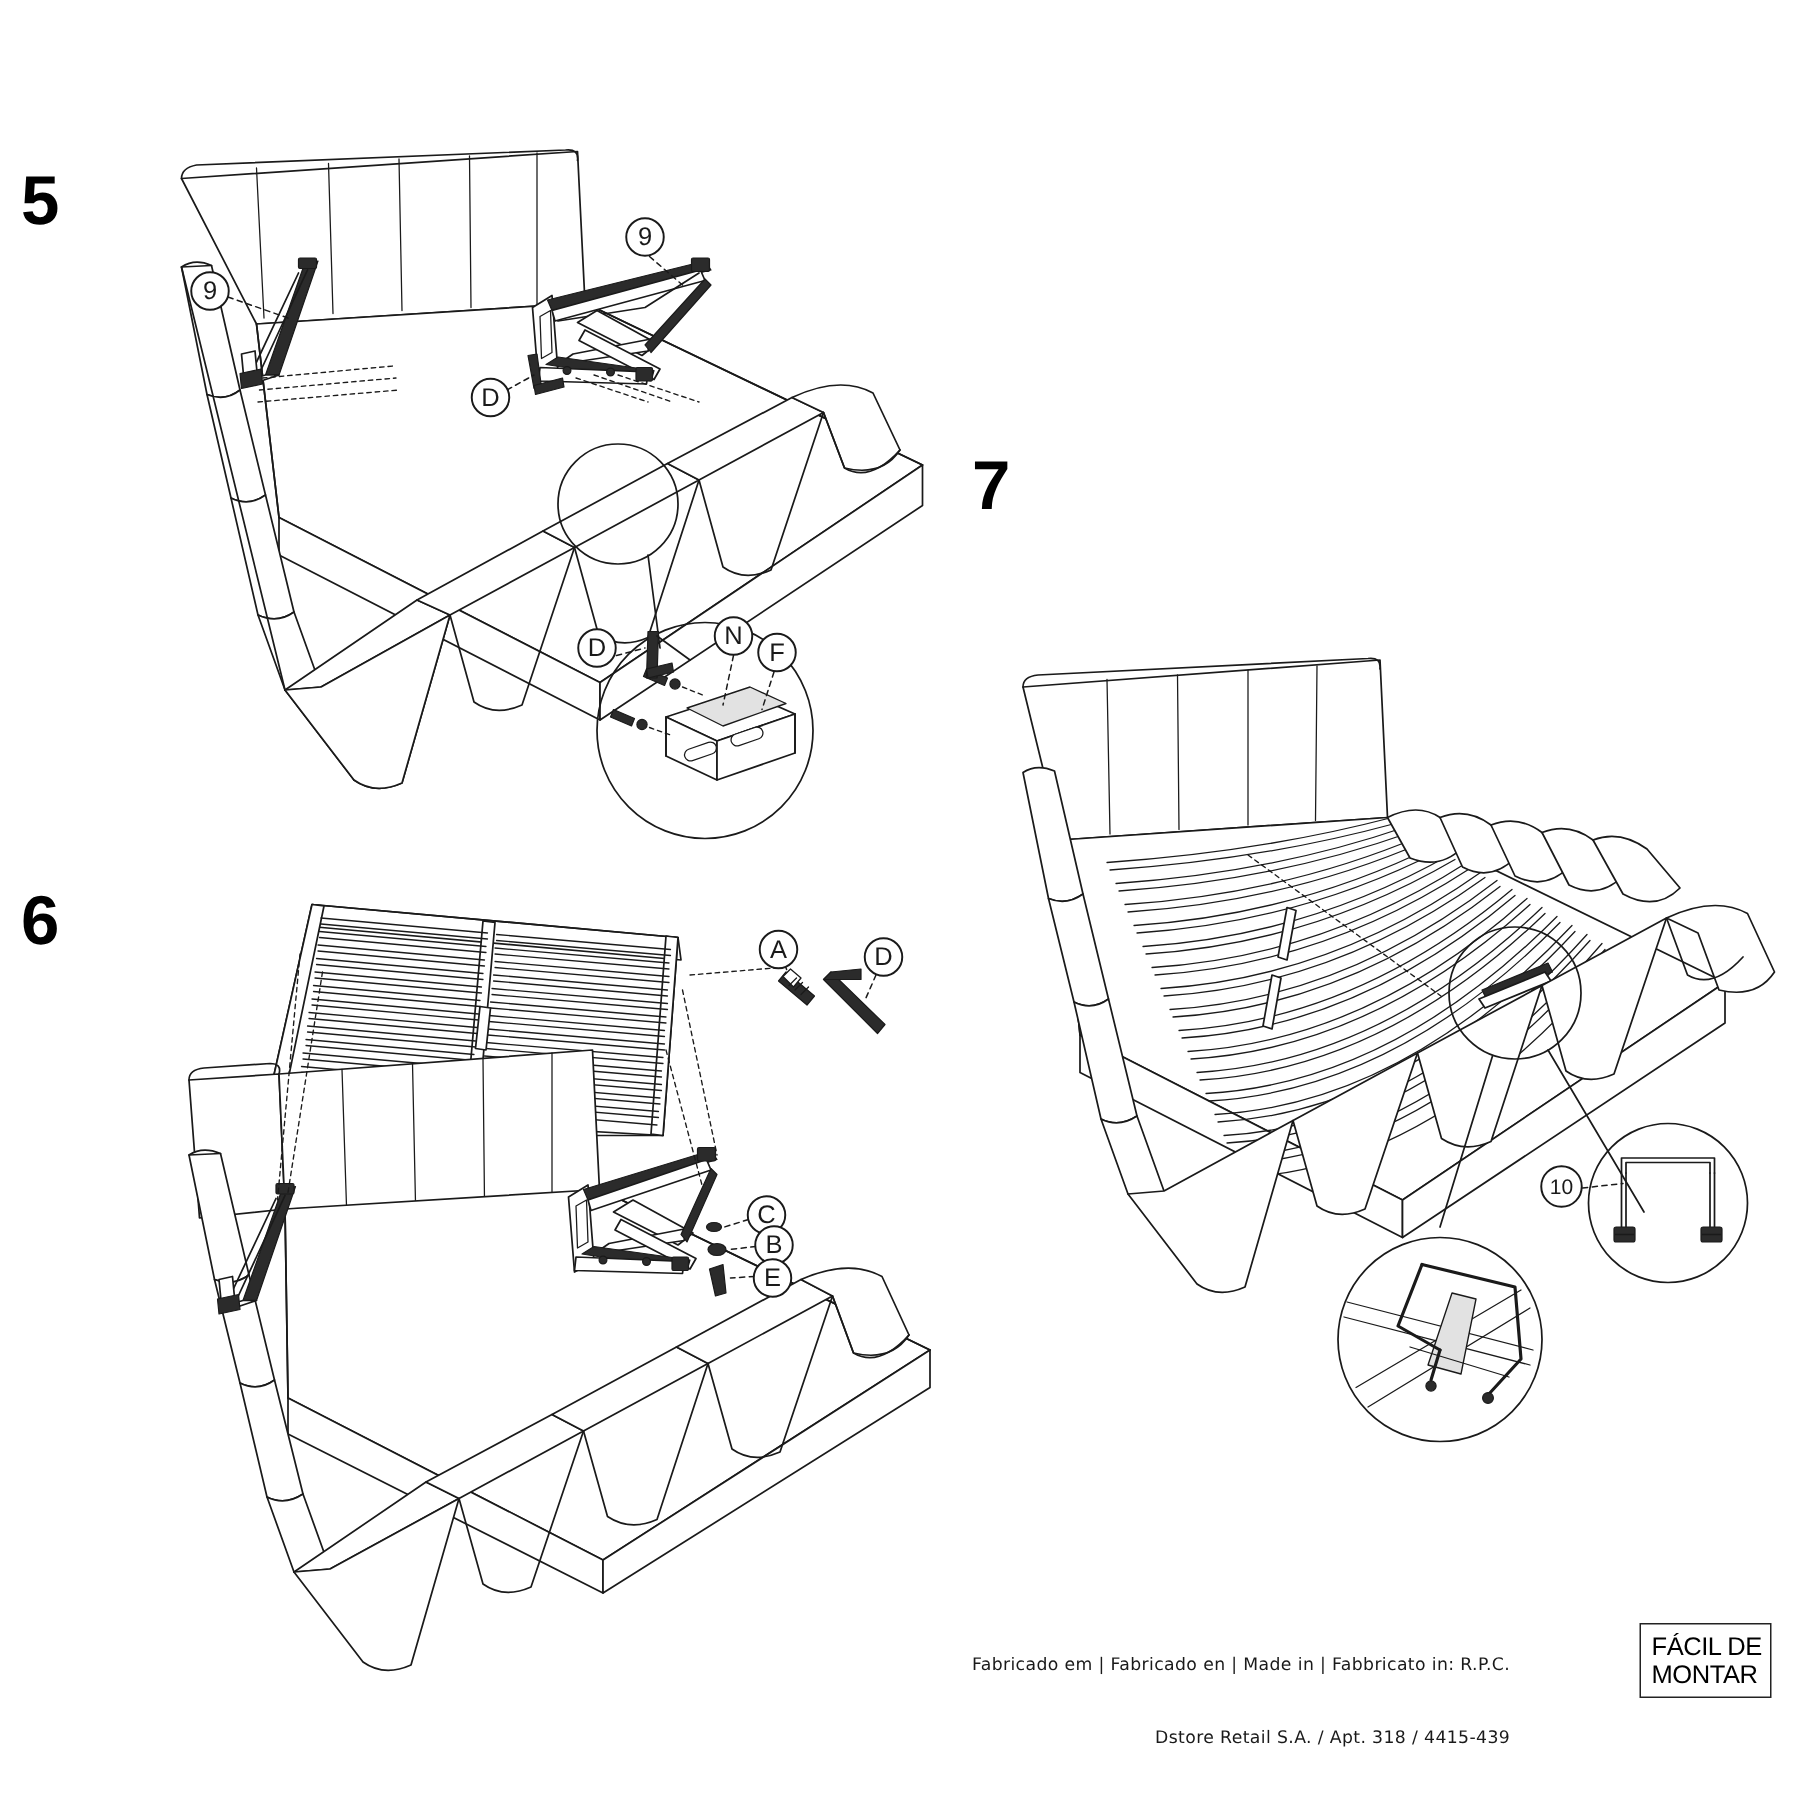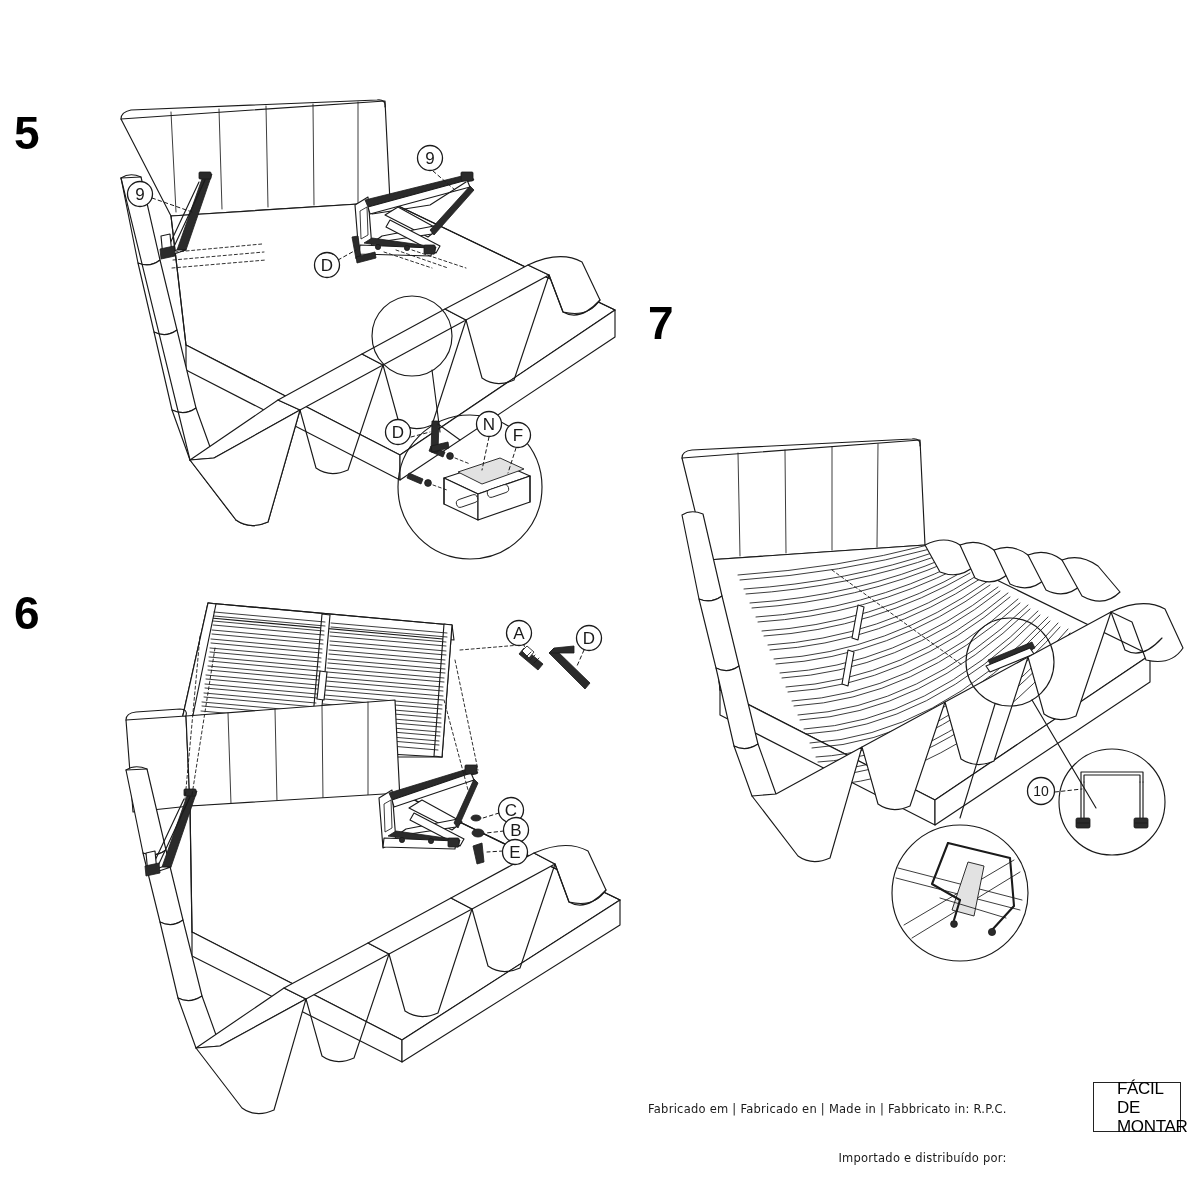--- a/index.html
+++ b/index.html
@@ -51,21 +51,21 @@
     left: 1093px;
     top: 1082px;
     width: 88px;
     height: 50px;
     border: 1.4px solid #222;
     box-sizing: border-box;
     display: flex;
     flex-direction: column;
     justify-content: center;
     align-items: flex-start;
-    padding-left: 23px;
+    padding-left: 7px;
   }
   #easy-assembly-badge span {
     font-family: "Liberation Sans", sans-serif;
     font-size: 17px;
     line-height: 19px;
     color: #000;
     letter-spacing: -0.3px;
   }
 </style>
 </head>
@@ -571,21 +571,20 @@
     </g>
   </g>
 </svg>
 
 <div class="step-num" id="step-5-num">5</div>
 <div class="step-num" id="step-6-num">6</div>
 <div class="step-num" id="step-7-num">7</div>
 
 <div id="footer-text">
   <div>Fabricado em | Fabricado en | Made in | Fabbricato in: R.P.C.</div>
-  <div>Importado e distribuído por:</div>
   <div>Dstore Retail S.A. / Apt. 318 / 4415-439</div>
   
   
 </div>
 
 <div id="easy-assembly-badge">
   <span>FÁCIL DE</span>
   <span>MONTAR</span>
 </div>
 

